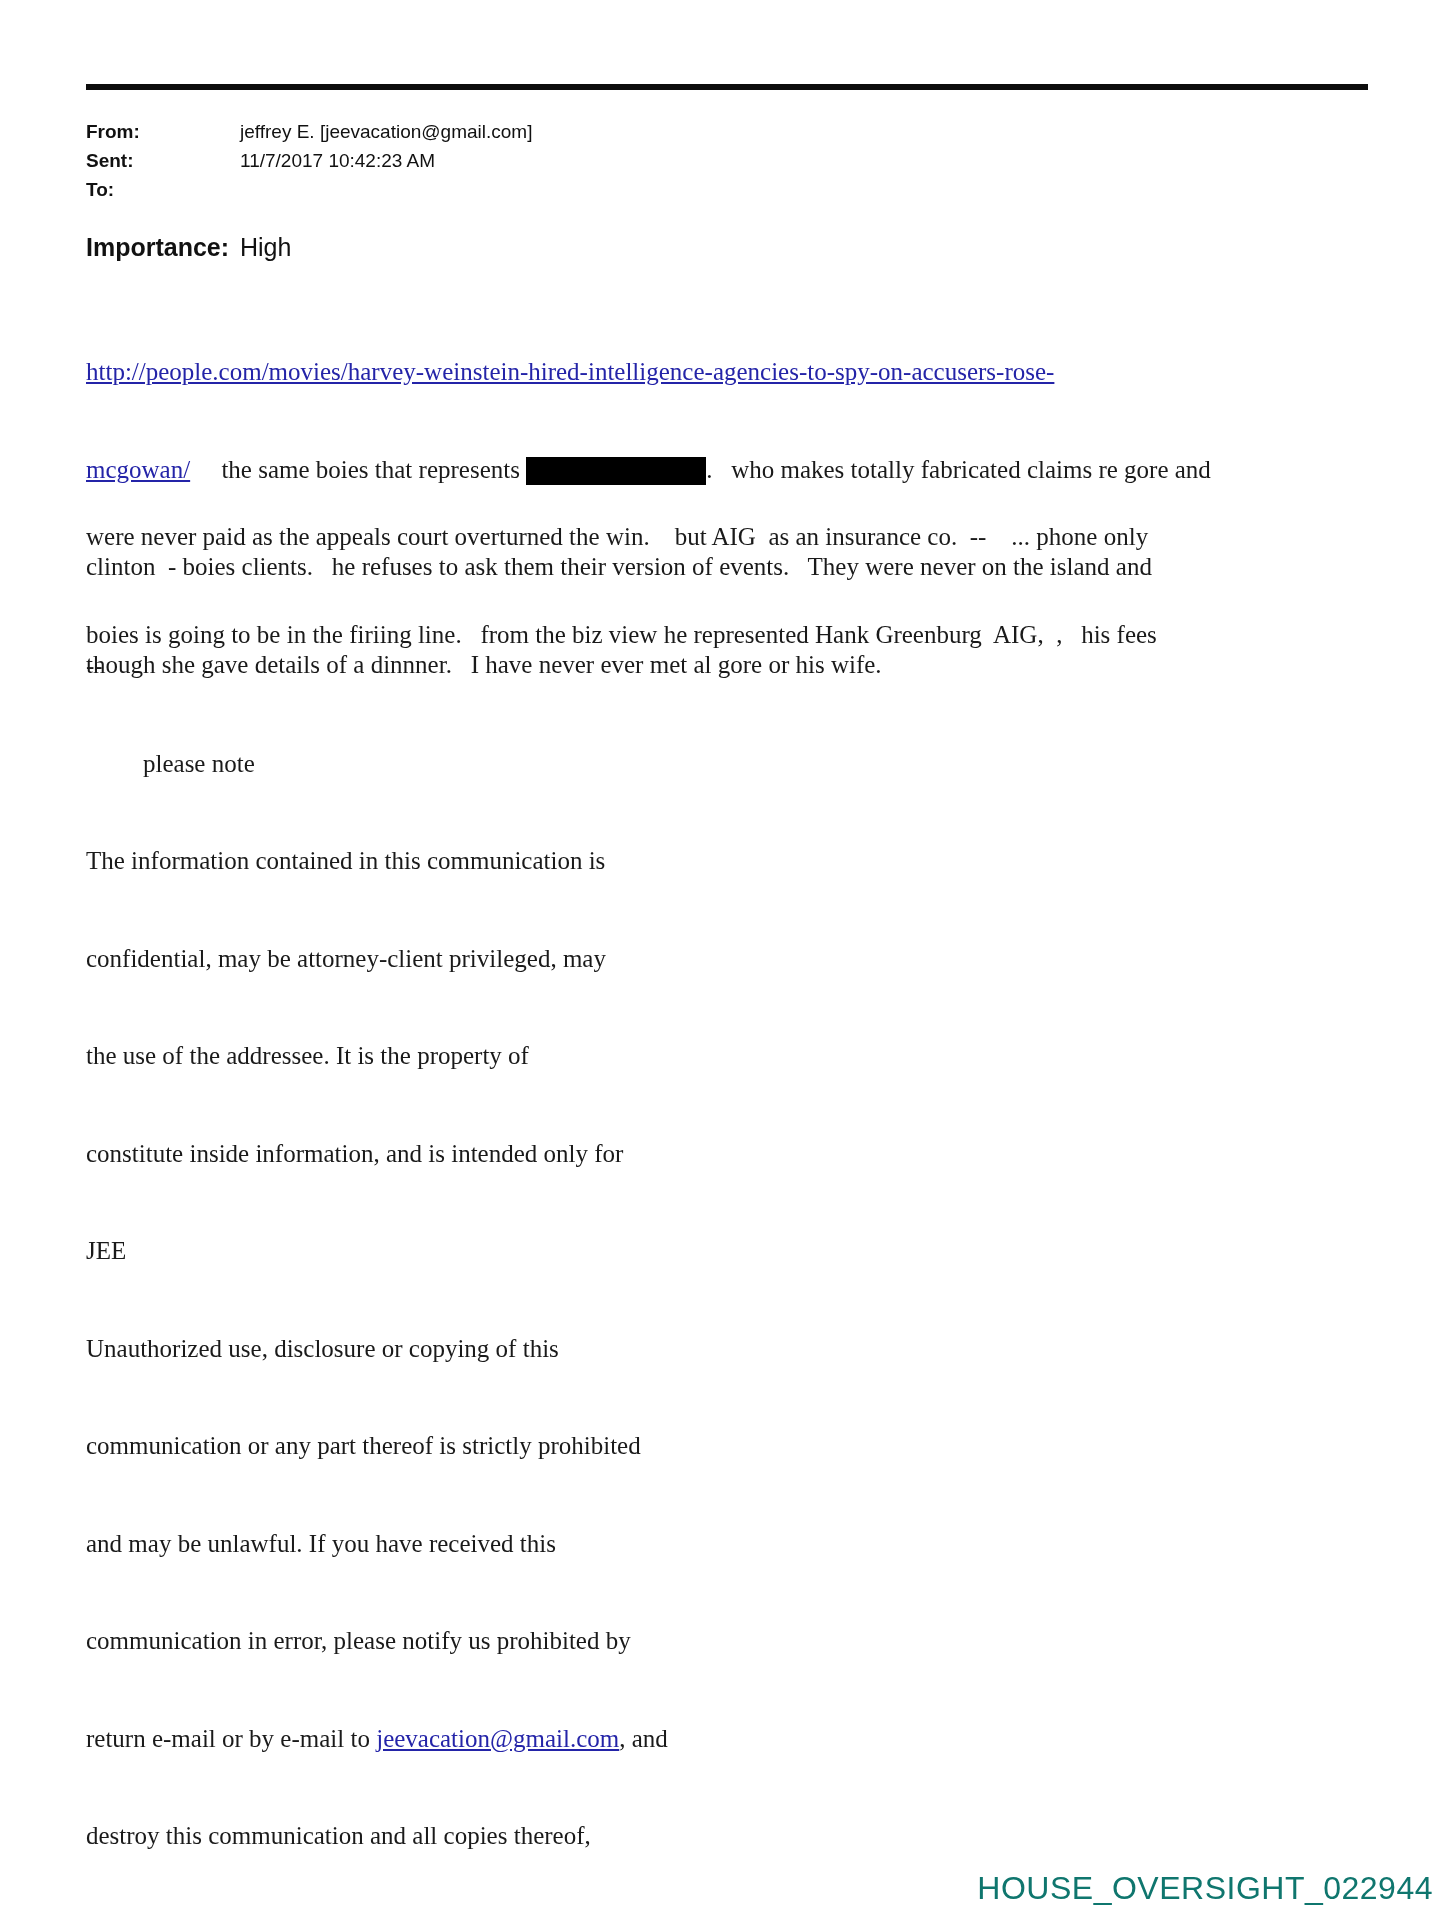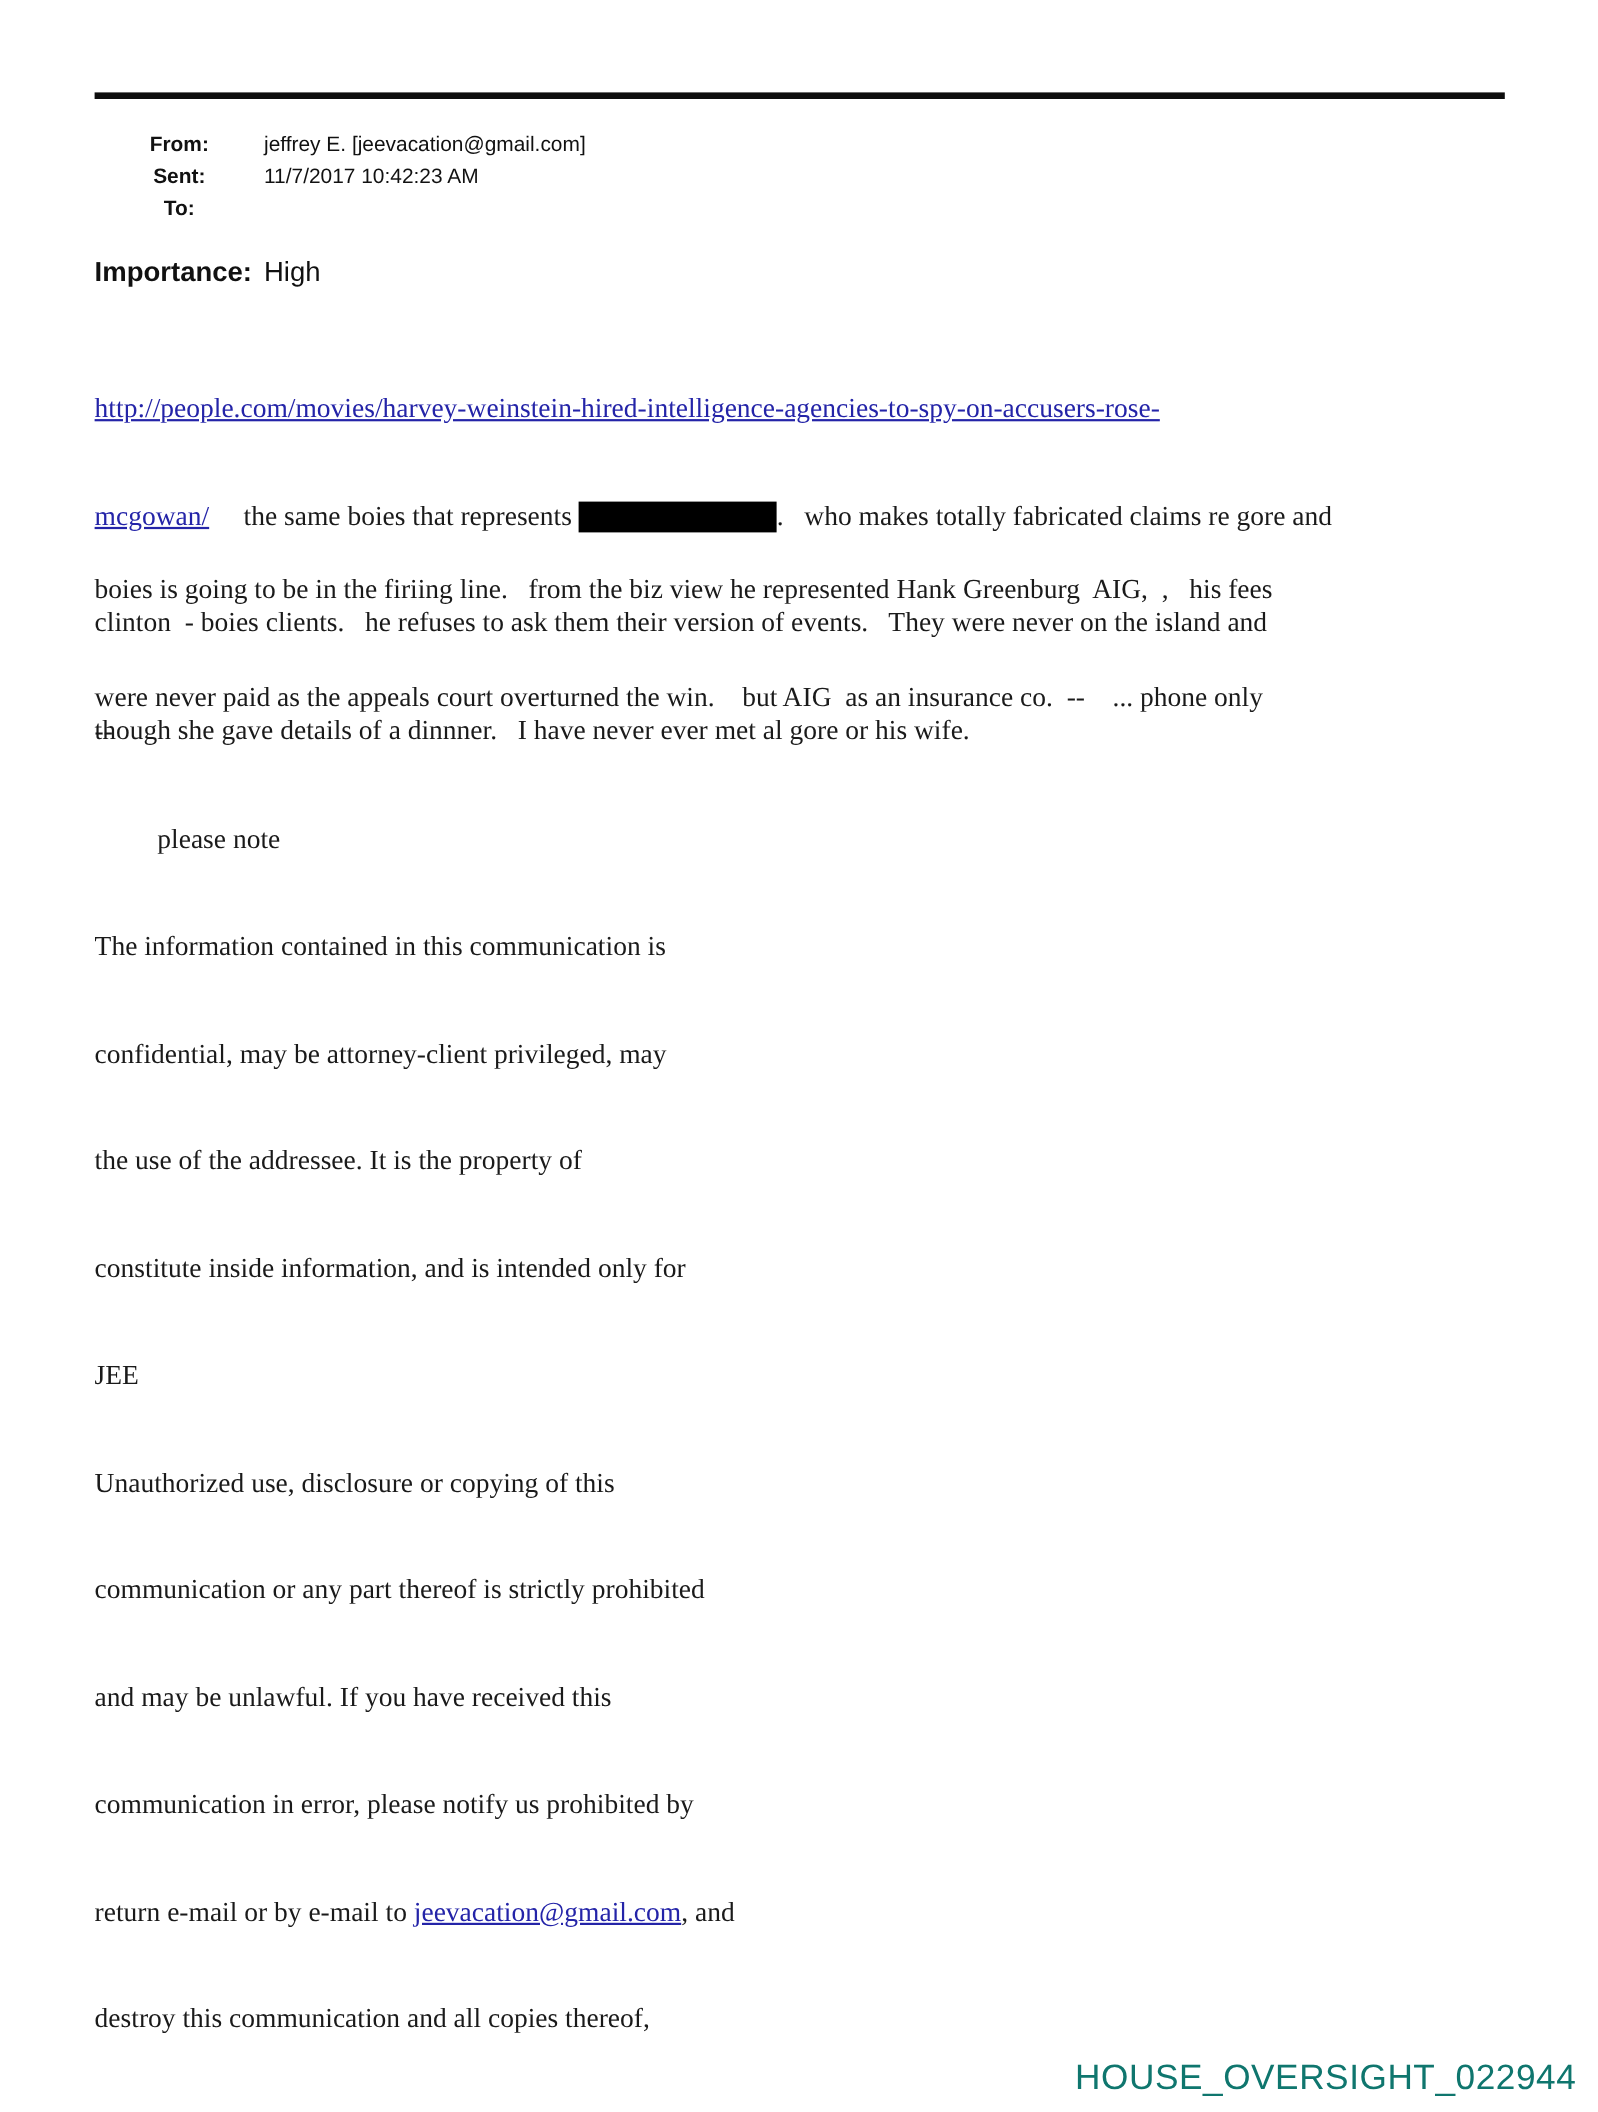--- a/index.html
+++ b/index.html
@@ -26,21 +26,20 @@
   }
   
   .mail-header {
     position: absolute;
     left: 86px;
     top: 117px;
     font-family: "Liberation Sans", sans-serif;
     font-size: 19px;
     line-height: 29px;
     color: #111111;
-    text-align: center;
   }
   .hdr-row { display: flex; white-space: pre; }
   .hdr-label {
     width: 154px;
     font-weight: bold;
     flex: 0 0 154px;
   }
   .importance-row {
     position: absolute;
     left: 86px;
@@ -116,22 +115,22 @@
   </div>
 
   <div class="body-block para1">
     <div><a class="doc-link">http://people.com/movies/harvey-weinstein-hired-intelligence-agencies-to-spy-on-accusers-rose-</a></div>
     <div><a class="doc-link">mcgowan/</a><span>     the same boies that represents </span><span class="redaction body-box"></span><span>.   who makes totally fabricated claims re gore and</span></div>
     <div>clinton  - boies clients.   he refuses to ask them their version of events.   They were never on the island and</div>
     <div>though she gave details of a dinnner.   I have never ever met al gore or his wife.</div>
   </div>
 
   <div class="body-block para2">
+    <div>were never paid as the appeals court overturned the win.    but AIG  as an insurance co.  --    ... phone only</div>
     <div>boies is going to be in the firiing line.   from the biz view he represented Hank Greenburg  AIG,  ,   his fees</div>
-    <div>were never paid as the appeals court overturned the win.    but AIG  as an insurance co.  --    ... phone only</div>
   </div>
 
   <div class="body-block sig">
     <div>--</div>
     <div class="indent-note">please note</div>
     <div>The information contained in this communication is</div>
     <div>confidential, may be attorney-client privileged, may</div>
     <div>the use of the addressee. It is the property of</div>
     <div>constitute inside information, and is intended only for</div>
     <div>JEE</div>

